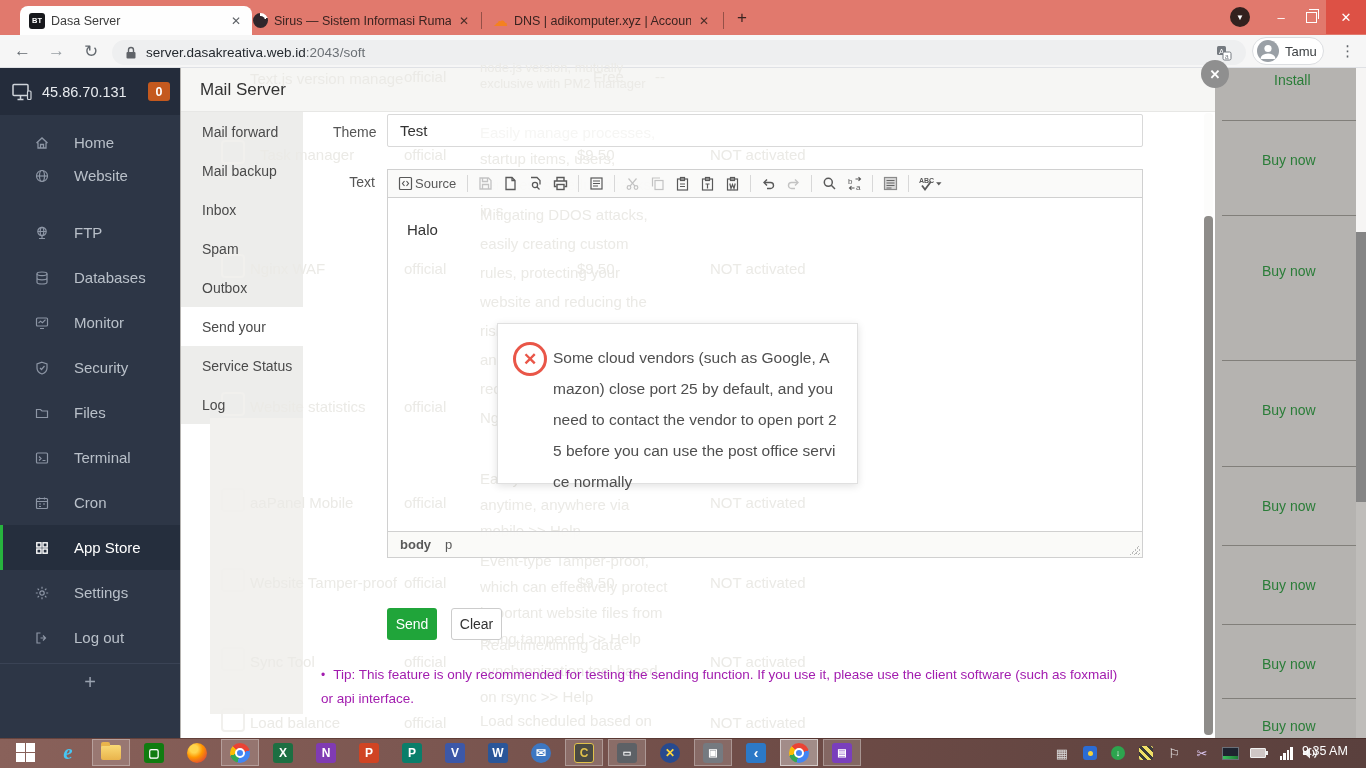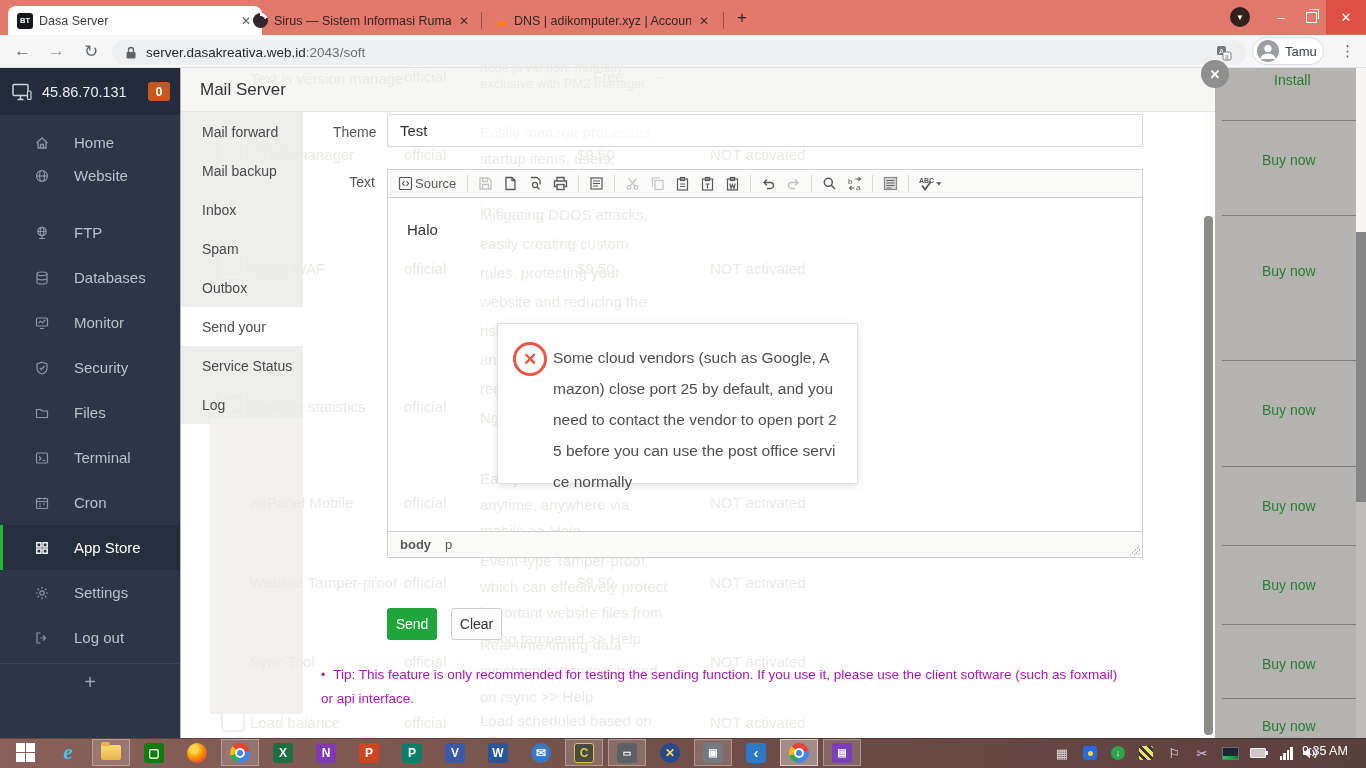--- a/index.html
+++ b/index.html
@@ -141,21 +141,21 @@
   .batt:after{content:"";position:absolute;right:-3px;top:2px;width:2px;height:4px;background:#f0f0f0}
   .clock{position:absolute;left:1302px;top:744px;width:58px;color:#fff;font-size:12.5px}
   svg.ic{display:block}
 </style>
 </head>
 <body>
 
 <div class="screen">
 
   <div class="titlebar">
-    <div class="tab tab-active" style="left:8px;width:254px">
+    <div class="tab tab-active" style="left:20px;width:232px">
       <span class="fav-bt">BT</span>
       <span class="tab-title">Dasa Server</span>
       <span class="tab-close">✕</span>
     </div>
     <div class="tab tab-inactive" style="left:244px;width:236px">
       <span class="fav-sirus">
           <span></span>
         </span>
       <span class="tab-title">Sirus — Sistem Informasi Rumah</span>
       <span class="tab-close">✕</span>

